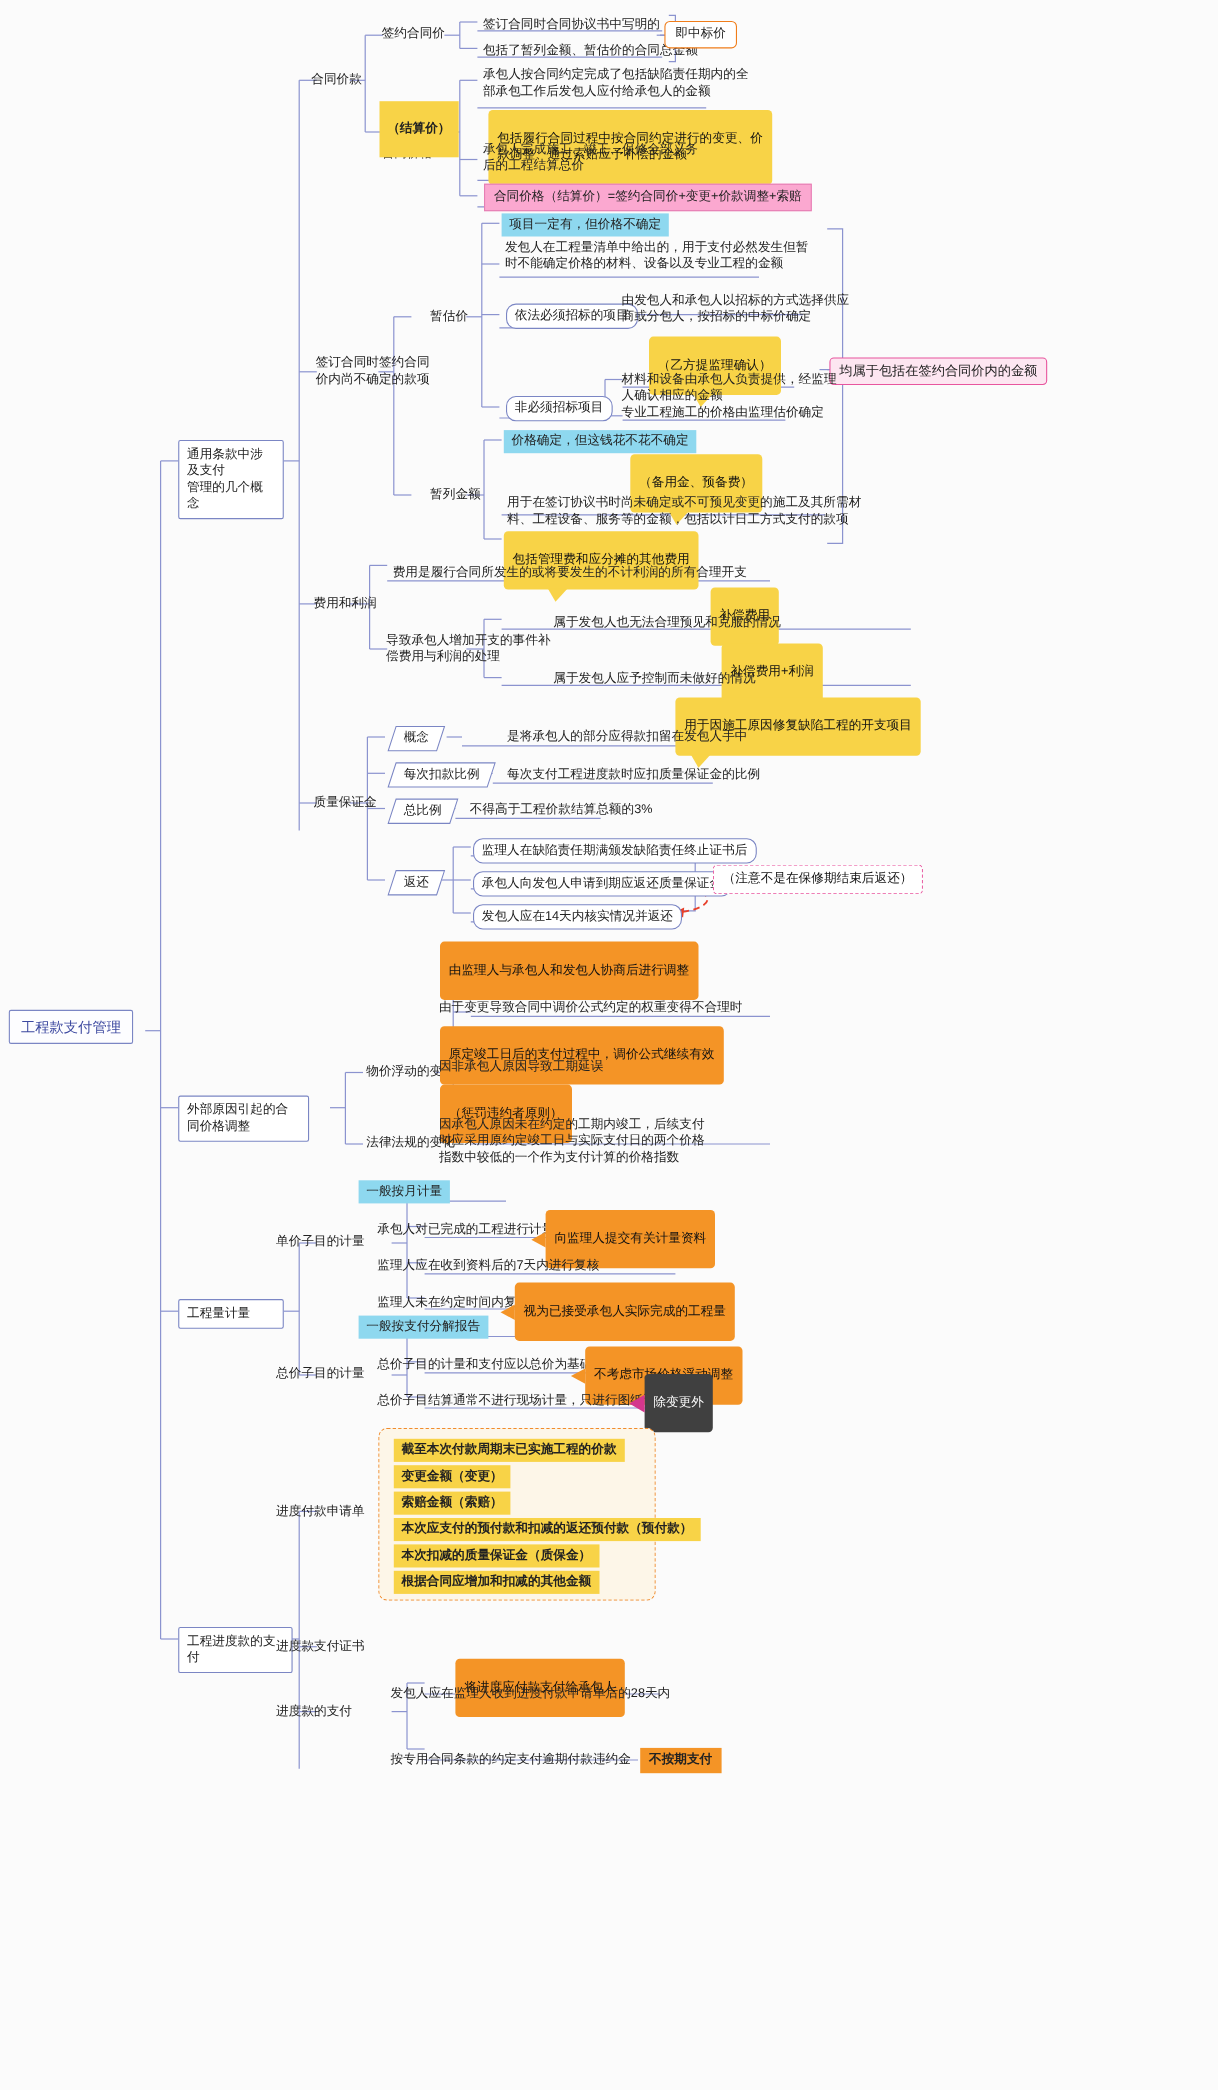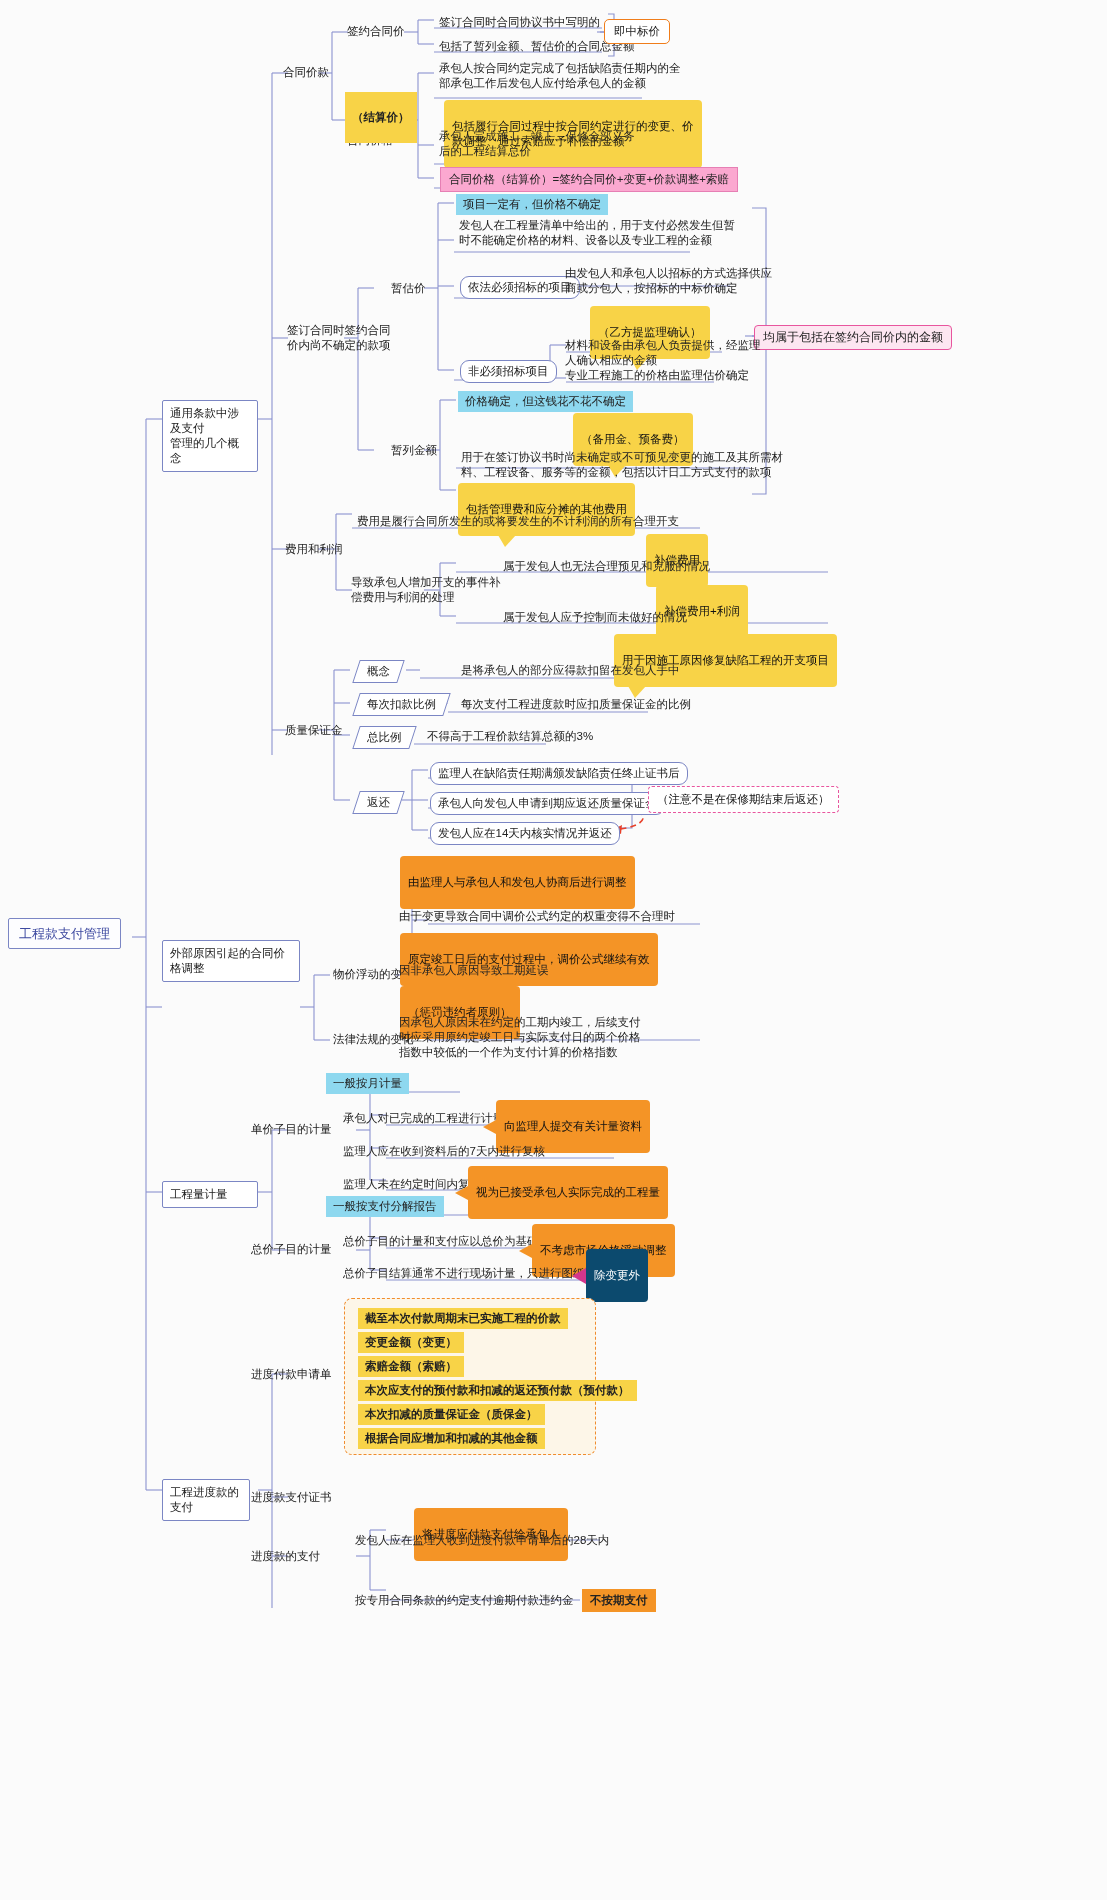--- a/index.html
+++ b/index.html
@@ -65,21 +65,21 @@
   .callout {
     border-radius: 4px;
     padding: 4px 8px;
     color: #111;
     font-weight: normal;
     font-size: 11.5px;
     line-height: 15px;
   }
   .c-yellow { background: #f8d347; }
   .c-orange { background: #f49426; }
-  .c-magenta{ background: #0c4a6e; color:#fff; font-weight: normal;}
+  .c-magenta{ background: #404040; color:#fff; font-weight: normal;}
 
   
   .tail-down { position:absolute; width:0; height:0; border-left:7px solid transparent; border-right:11px solid transparent; bottom:-11px; left:22px;}
   .c-yellow .tail-down { border-top:12px solid #f8d347; }
   .c-orange .tail-left { position:absolute; width:0;height:0; border-top:7px solid transparent;border-bottom:7px solid transparent;border-right:13px solid #f49426; left:-13px; top:50%; margin-top:-7px;}
   .c-magenta .tail-left { position:absolute; width:0;height:0; border-top:8px solid transparent;border-bottom:8px solid transparent;border-right:14px solid #d4368c; left:-14px; top:50%; margin-top:-8px;}
 
   
   .ob-orange { border:1.4px solid #f07d1a; border-radius:5px; background:#fff; padding:4px 9px; font-size:11.5px;}
   .ob-pink   { border:1.4px solid #e8559e; border-radius:4px; background:#fde6f1; padding:4px 8px; font-size:12px;}
@@ -281,23 +281,23 @@
     <path d="M622 766 C 640 766, 642 776, 628 778"></path>
   </g>
   <polygon points="612,830 622,825 621,834" fill="#e8402a"></polygon>
   <polygon points="628,778 638,773 637,782" fill="#e8402a"></polygon>
 </svg>
 
 <div class="node root" style="left:8px;top:918px;">工程款支付管理</div>
 
 <div class="node lvl1" style="left:162px;top:400px;width:96px;">通用条款中涉及支付
 管理的几个概念</div>
-<div class="node lvl1" style="left:162px;top:940px;width:138px;">外部原因引起的合同价格调整</div>
+<div class="node lvl1" style="left:162px;top:996px;width:119px;">外部原因引起的合同价格调整</div>
 <div class="node lvl1" style="left:162px;top:1181px;width:96px;">工程量计量</div>
-<div class="node lvl1" style="left:162px;top:1479px;width:88px;">工程进度款的支付</div>
+<div class="node lvl1" style="left:162px;top:1479px;width:104px;">工程进度款的支付</div>
 
 <div class="node plain" style="left:280px;top:64px;">合同价款</div>
 
 <div class="node plain" style="left:344px;top:23px;">签约合同价</div>
 <div class="node plain" style="left:436px;top:14px;">签订合同时合同协议书中写明的</div>
 <div class="node plain" style="left:436px;top:38px;">包括了暂列金额、暂估价的合同总金额</div>
 <div class="node ob-orange" style="left:604px;top:19px;">即中标价</div>
 
 <div class="node plain" style="left:344px;top:132px;">合同价格</div>
 <div class="node hl-yellow" style="left:345px;top:92px;">

